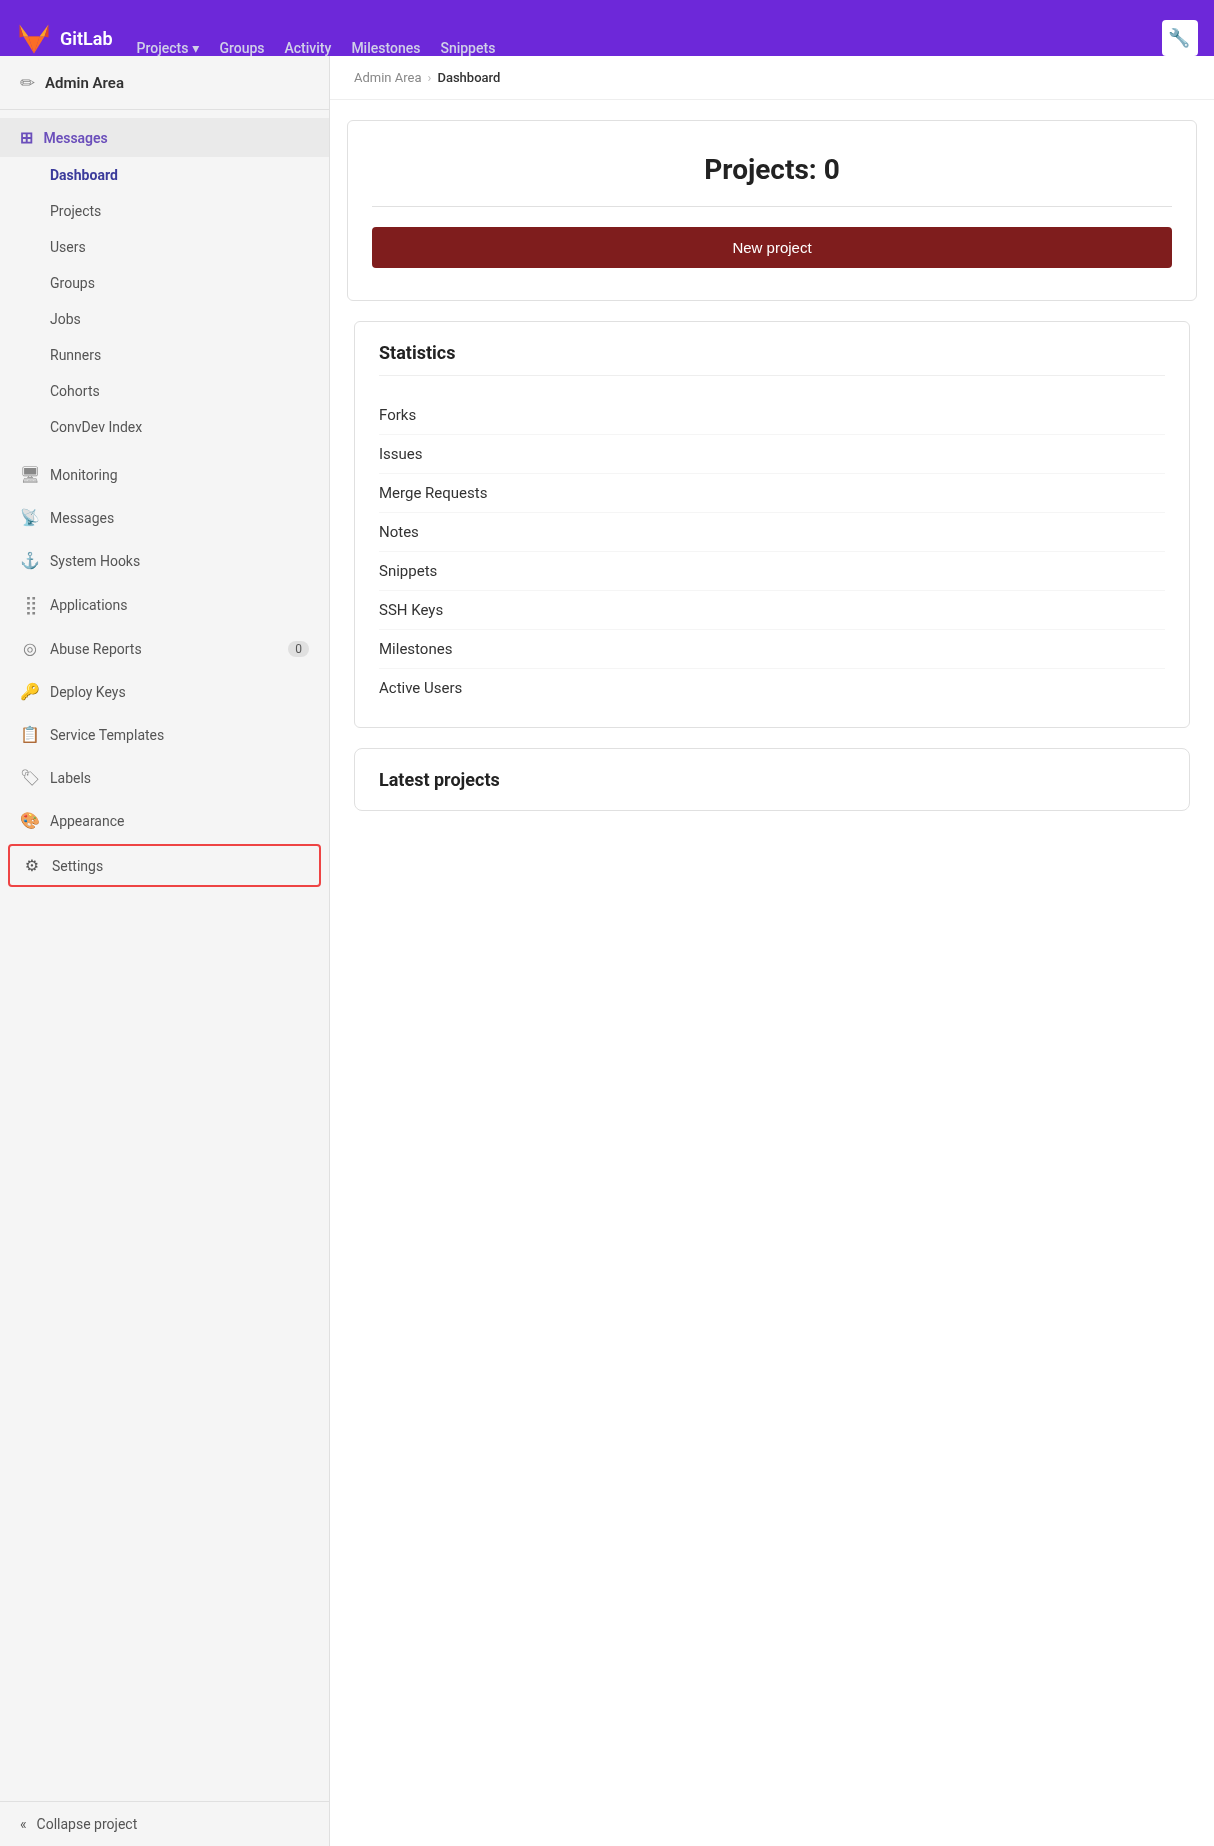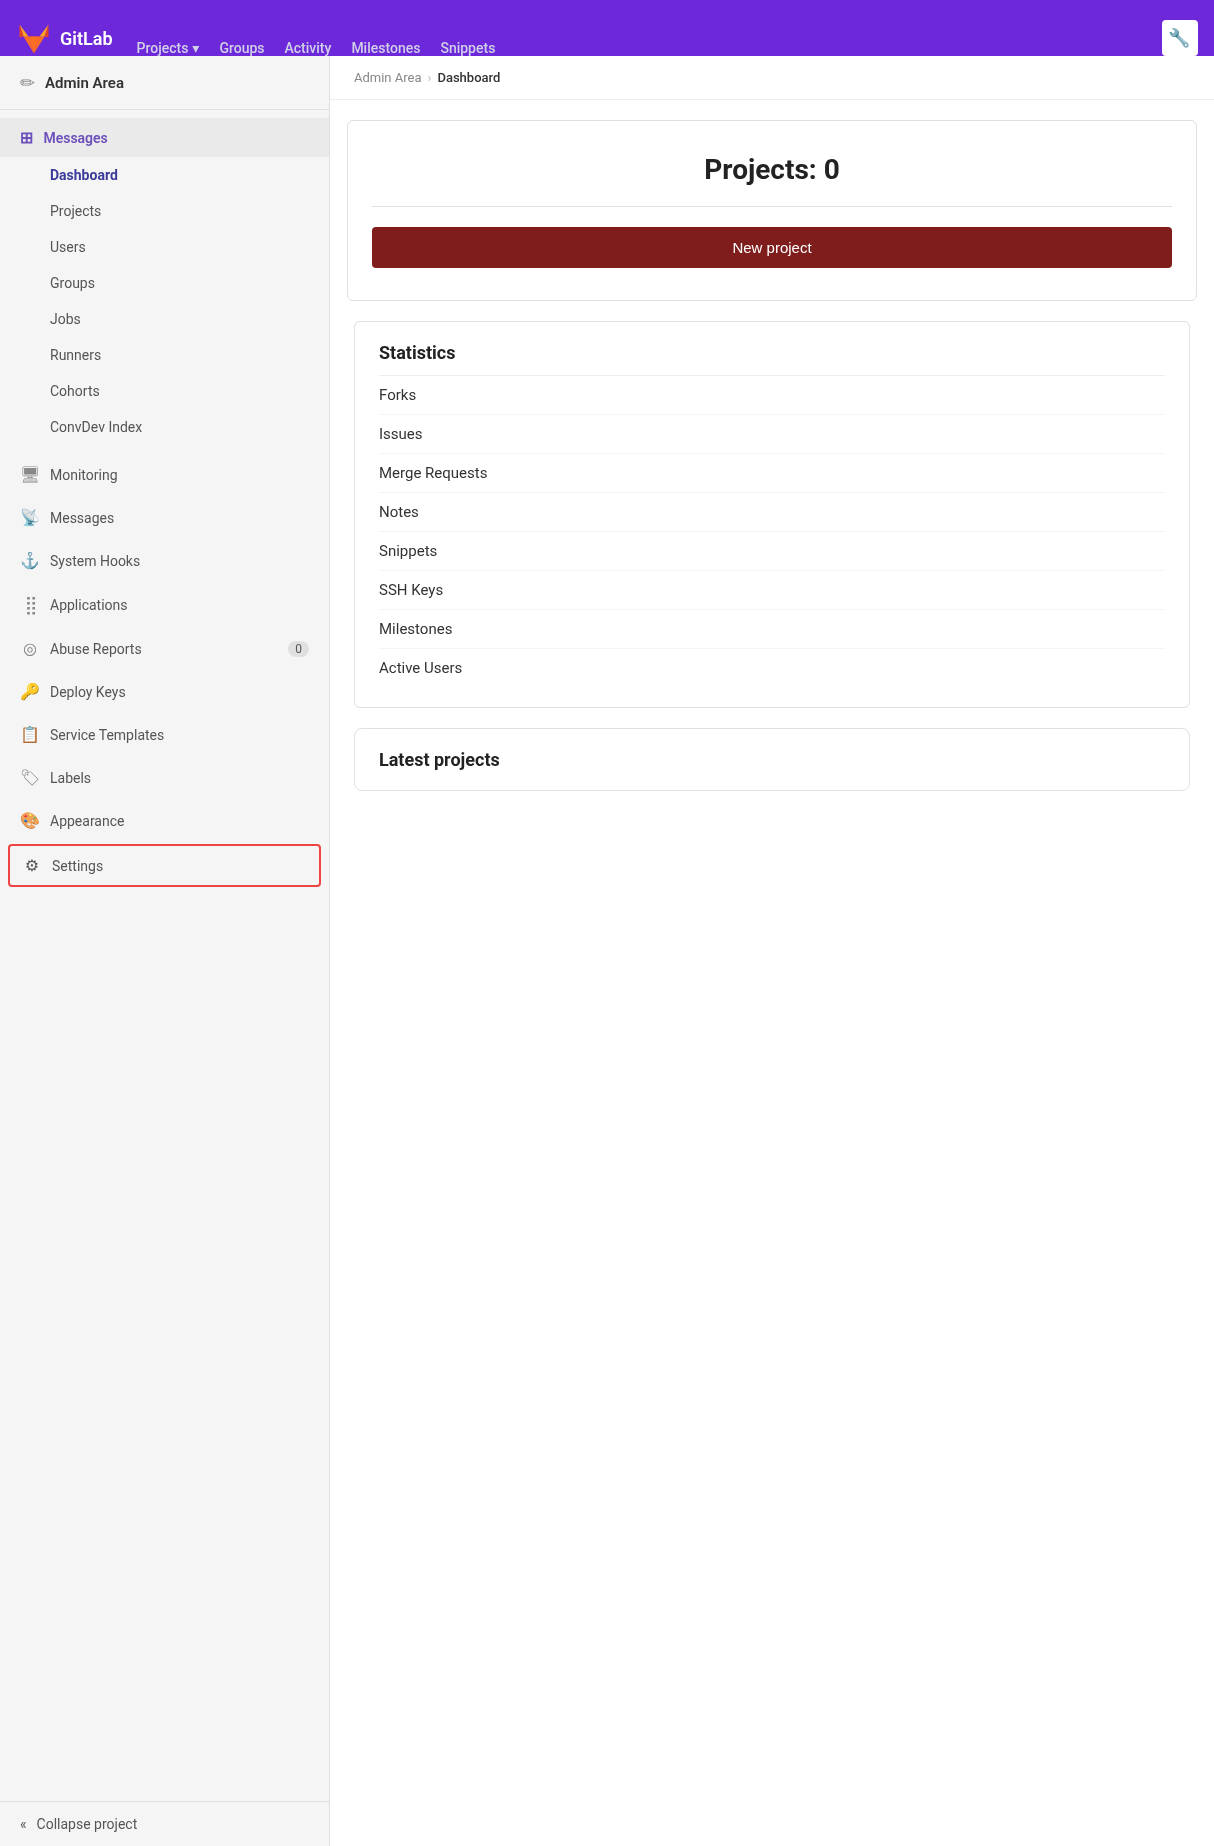--- a/index.html
+++ b/index.html
@@ -238,21 +238,21 @@
     .stats-card {
       margin: 20px 24px;
       border: 1px solid #e0e0e0;
       border-radius: 6px;
       padding: 20px 24px;
     }
     .stats-title {
       font-size: 18px;
       font-weight: 700;
       color: #222;
-      margin-bottom: 0;
+      margin-bottom: 20px;
       padding-bottom: 12px;
       border-bottom: 1px solid #eee;
     }
     .stats-item {
       padding: 10px 0;
       font-size: 15px;
       color: #333;
       border-bottom: 1px solid #f5f5f5;
     }
     .stats-item:last-child { border-bottom: none; }

